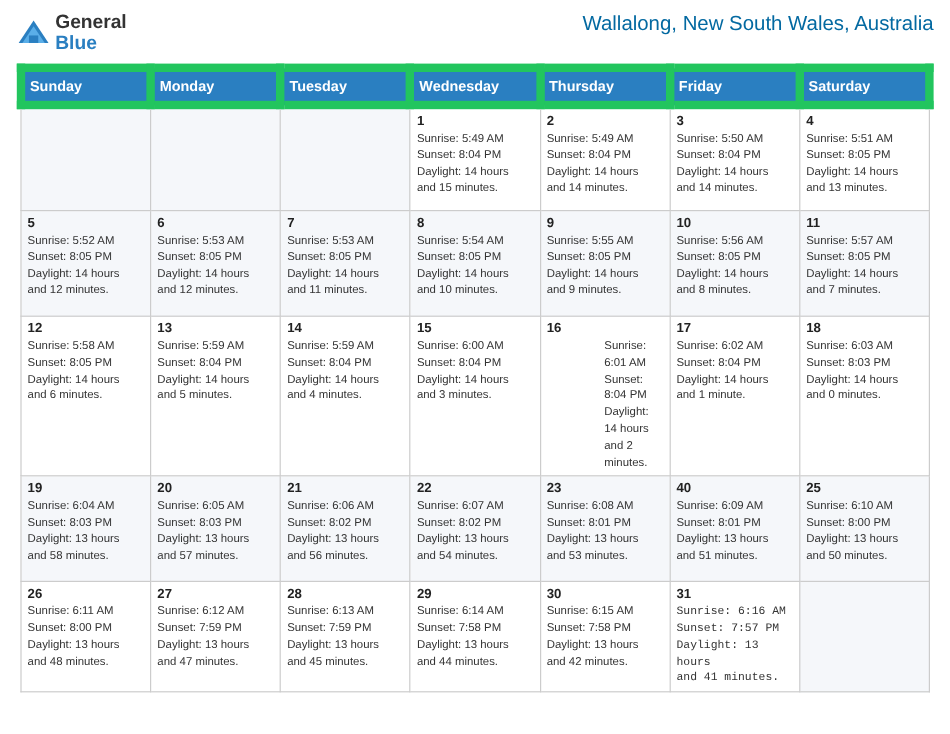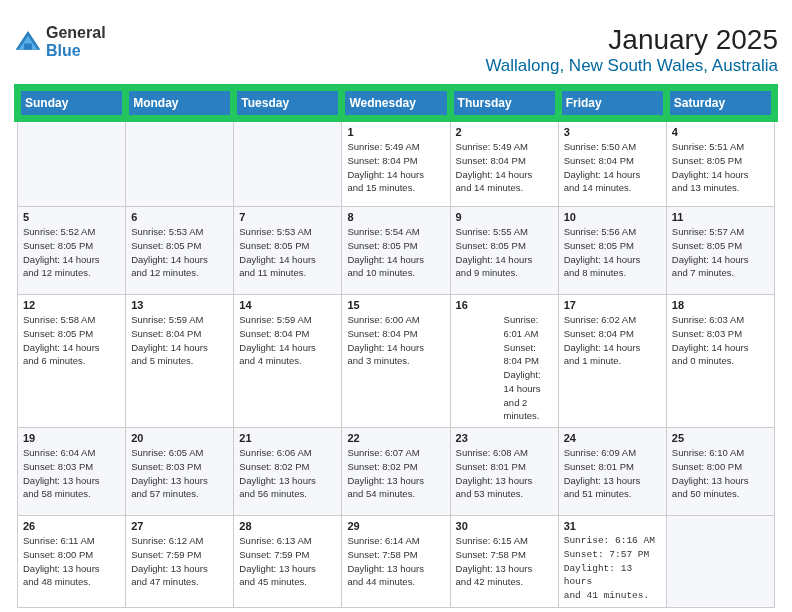--- a/index.html
+++ b/index.html
@@ -7,21 +7,21 @@
       font-family: Arial, sans-serif;
       background: #fff;
       width: 792px;
       height: 612px;
       overflow: hidden;
     }
     .page {
       width: 792px;
       height: 612px;
       background: #fff;
-      padding: 24px 14px 10px 14px;
+      padding: 10px 14px 10px 14px;
     }
     .header {
       display: flex;
       justify-content: space-between;
       align-items: flex-start;
       margin-bottom: 8px;
     }
     .logo {
       display: flex;
       align-items: center;
@@ -108,21 +108,20 @@
         <polygon points="18,4 34,28 2,28" fill="#2a7fc1"></polygon>
         <polygon points="18,10 30,28 6,28" fill="#5aaee8"></polygon>
         <rect x="13" y="20" width="10" height="8" fill="#2a7fc1"></rect>
       </svg>
       <div class="logo-text">
         <span class="logo-general">General</span>
         <span class="logo-blue">Blue</span>
       </div>
     </div>
     <div class="title-block">
-      <div class="month-title">January 2025</div>
       <div class="location">Wallalong, New South Wales, Australia</div>
     </div>
   </div>
 
   <table class="calendar">
     <thead>
       <tr>
       <th>Sunday</th>
           <th>Monday</th>
           <th>Tuesday</th>
@@ -298,21 +297,21 @@
 and 54 minutes.</div>
           </td>
           <td>
             <div class="day-num">23</div>
             <div class="day-info" style="white-space: pre-line;">Sunrise: 6:08 AM
 Sunset: 8:01 PM
 Daylight: 13 hours
 and 53 minutes.</div>
           </td>
           <td>
-            <div class="day-num">24</div>
+            <div class="day-num">40</div>
             <div class="day-info" style="white-space: pre-line;">Sunrise: 6:09 AM
 Sunset: 8:01 PM
 Daylight: 13 hours
 and 51 minutes.</div>
           </td>
           <td>
             <div class="day-num">25</div>
             <div class="day-info" style="white-space: pre-line;">Sunrise: 6:10 AM
 Sunset: 8:00 PM
 Daylight: 13 hours

